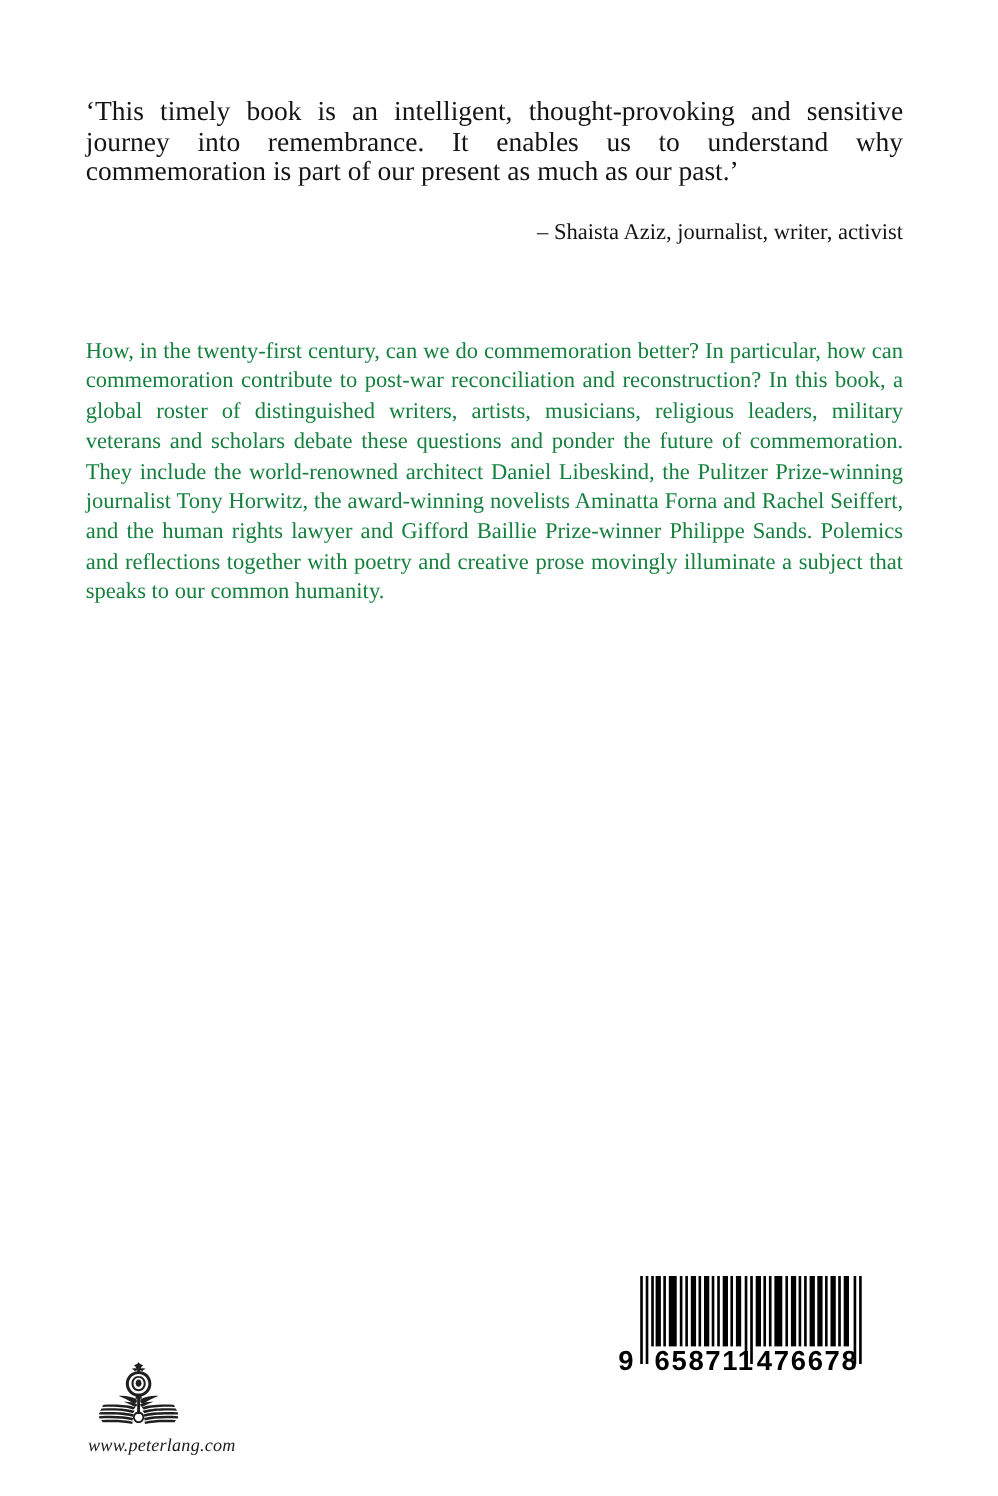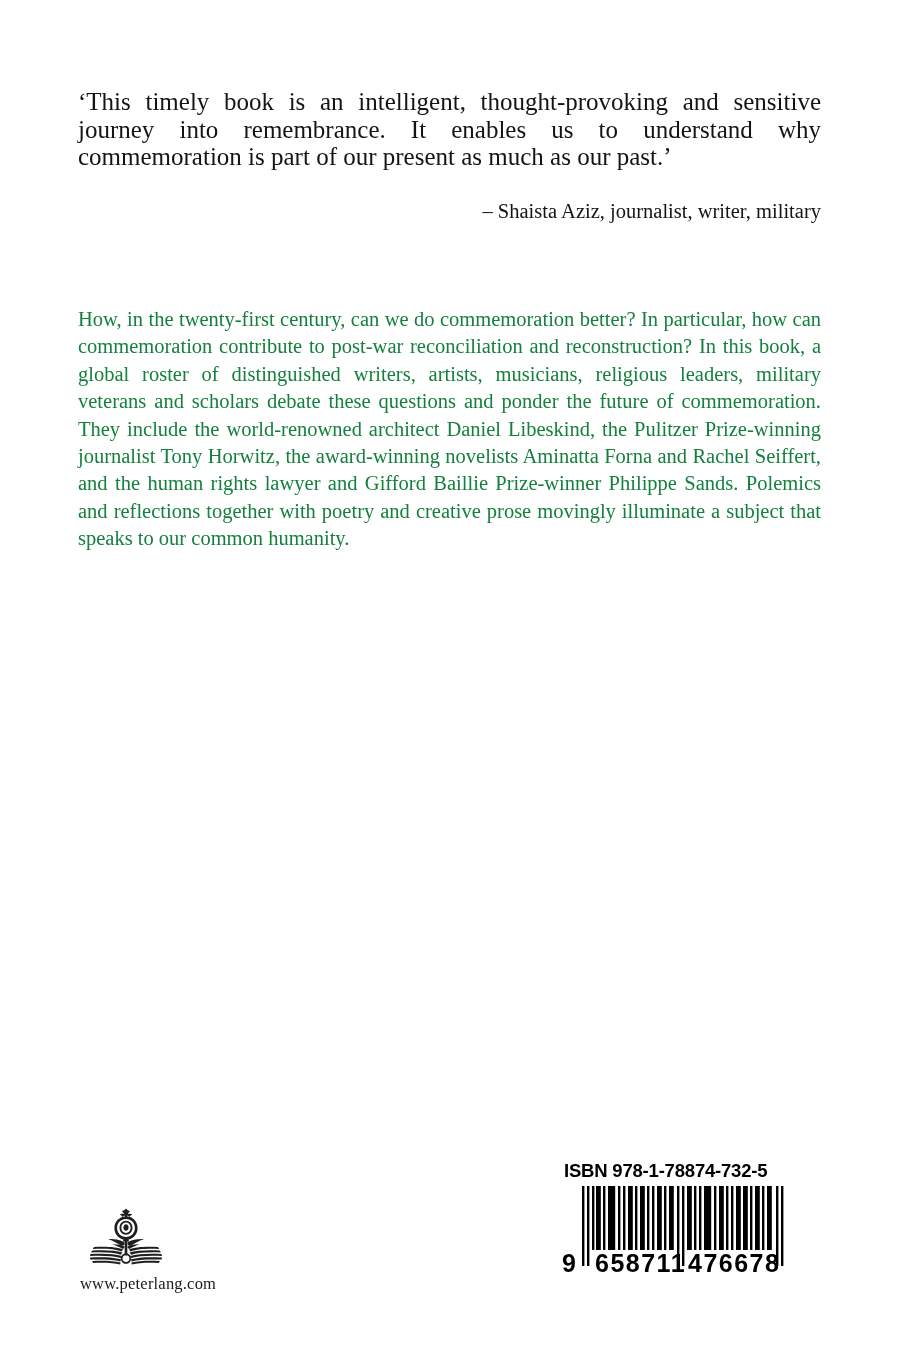--- a/index.html
+++ b/index.html
@@ -61,22 +61,23 @@
     text-justify: inter-word;
     color: #15803d;
     margin: 0;
     hyphens: none;
   }
 
   
   .publisher-block {
     position: absolute;
     left: 80px;
-    top: 1206px;
+    top: 1236px;
     width: 230px;
+    font-style: italic;
   }
   .publisher-mark {
     width: 72px;
     height: 62px;
     display: block;
     margin-left: 10px;
   }
   .publisher-url {
     font-size: 16.5px;
     line-height: 20px;
@@ -144,21 +145,21 @@
     letter-spacing: 1.5px;
   }
 </style>
 </head>
 <body>
 
 <div class="page">
 
   <div class="blurb-block">
     <p class="blurb-text">‘This timely book is an intelligent, thought-provoking and sensitive journey into remembrance. It enables us to understand why commemoration is part of our present as much as our past.’</p>
-    <p class="blurb-attribution">– Shaista Aziz, journalist, writer, military</p>
+    <p class="blurb-attribution">– Shaista Aziz, journalist, writer, activist</p>
   </div>
 
   <div class="description-block">
     <p class="description-text">How, in the twenty-first century, can we do commemoration better? In particular, how can commemoration contribute to post-war reconciliation and reconstruction? In this book, a global roster of distinguished writers, artists, musicians, religious leaders, military veterans and scholars debate these questions and ponder the future of commemoration. They include the world-renowned architect Daniel Libeskind, the Pulitzer Prize-winning journalist Tony Horwitz, the award-winning novelists Aminatta Forna and Rachel Seiffert, and the human rights lawyer and Gifford Baillie Prize-winner Philippe Sands. Polemics and reflections together with poetry and creative prose movingly illuminate a subject that speaks to our common humanity.</p>
   </div>
 
   <div class="publisher-block">
     <svg class="publisher-mark" viewBox="0 0 72 62" aria-hidden="true">
       <g fill="#1f1f1f">
 
@@ -190,21 +191,20 @@
         <path d="M40.9 53.2c7.7-2.0 17.5-2.4 31.1-1.8l-0.3 2.2c-13.4-0.5-22.8-0.1-30.1 1.8z"></path>
         <path d="M41.4 56.5c7.3-1.8 16.3-2.1 28.6-1.6l-1.3 2.1c-11.9-0.4-20.2-0.1-26.9 1.6z"></path>
 
         <path d="M36 47.2c-2.9 0-5.1 2.3-5.1 5.2 0 3.0 2.2 5.3 5.1 5.3s5.1-2.3 5.1-5.3c0-2.9-2.2-5.2-5.1-5.2zm0 1.7c2.0 0 3.5 1.6 3.5 3.5 0 2.0-1.5 3.6-3.5 3.6s-3.5-1.6-3.5-3.6c0-1.9 1.5-3.5 3.5-3.5z"></path>
       </g>
     </svg>
     <p class="publisher-url">www.peterlang.com</p>
   </div>
 
   <div class="isbn-block">
-    <div class="isbn-number">ISBN 978-1-78874-732-5</div>
 
     <div class="barcode-wrap">
       <svg class="barcode-svg" viewBox="0 0 212 86" preserveAspectRatio="none" aria-hidden="true">
         <rect x="0" y="0" width="212" height="86" fill="#ffffff"></rect>
         <g fill="#000000">
 
           <rect x="2" y="0" width="2.4" height="80"></rect>
           <rect x="7" y="0" width="2.4" height="80"></rect>
 
           <rect x="12" y="0" width="2.4" height="64"></rect>

